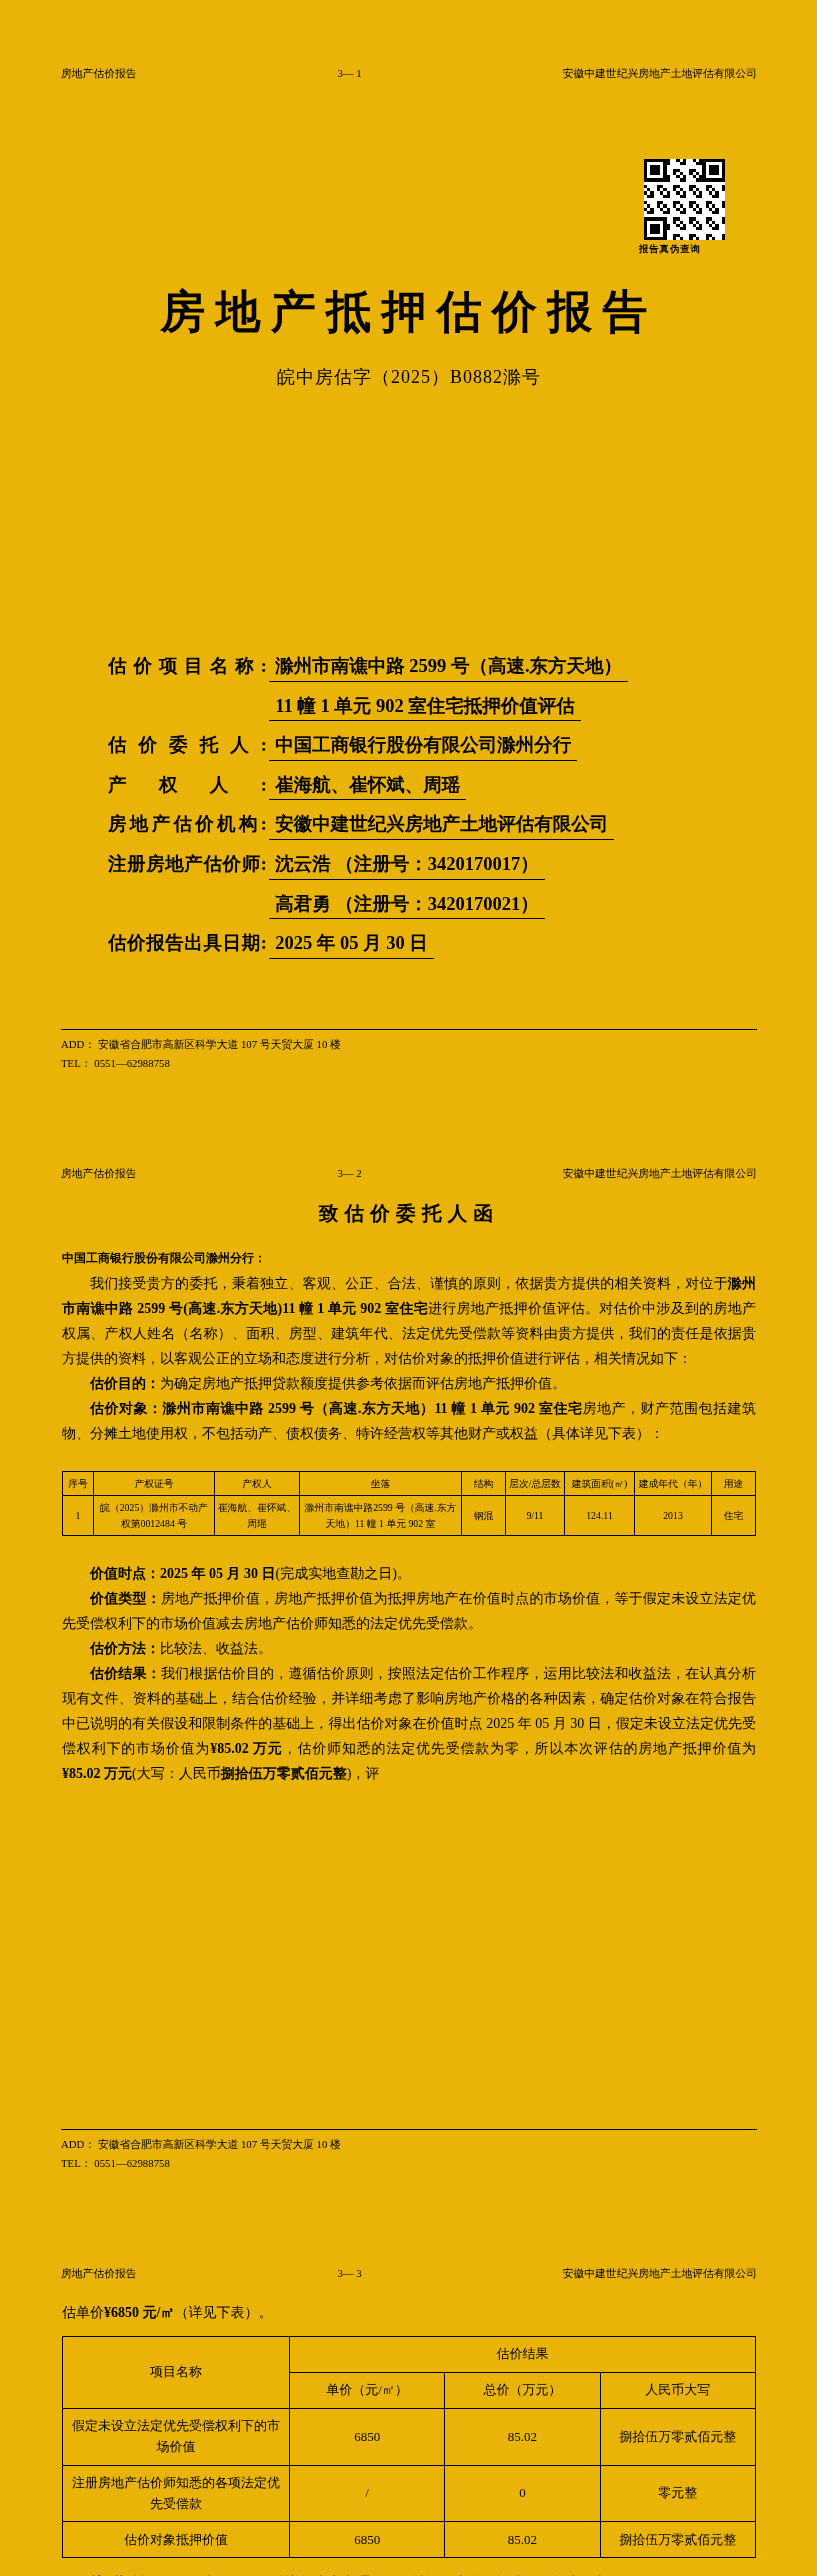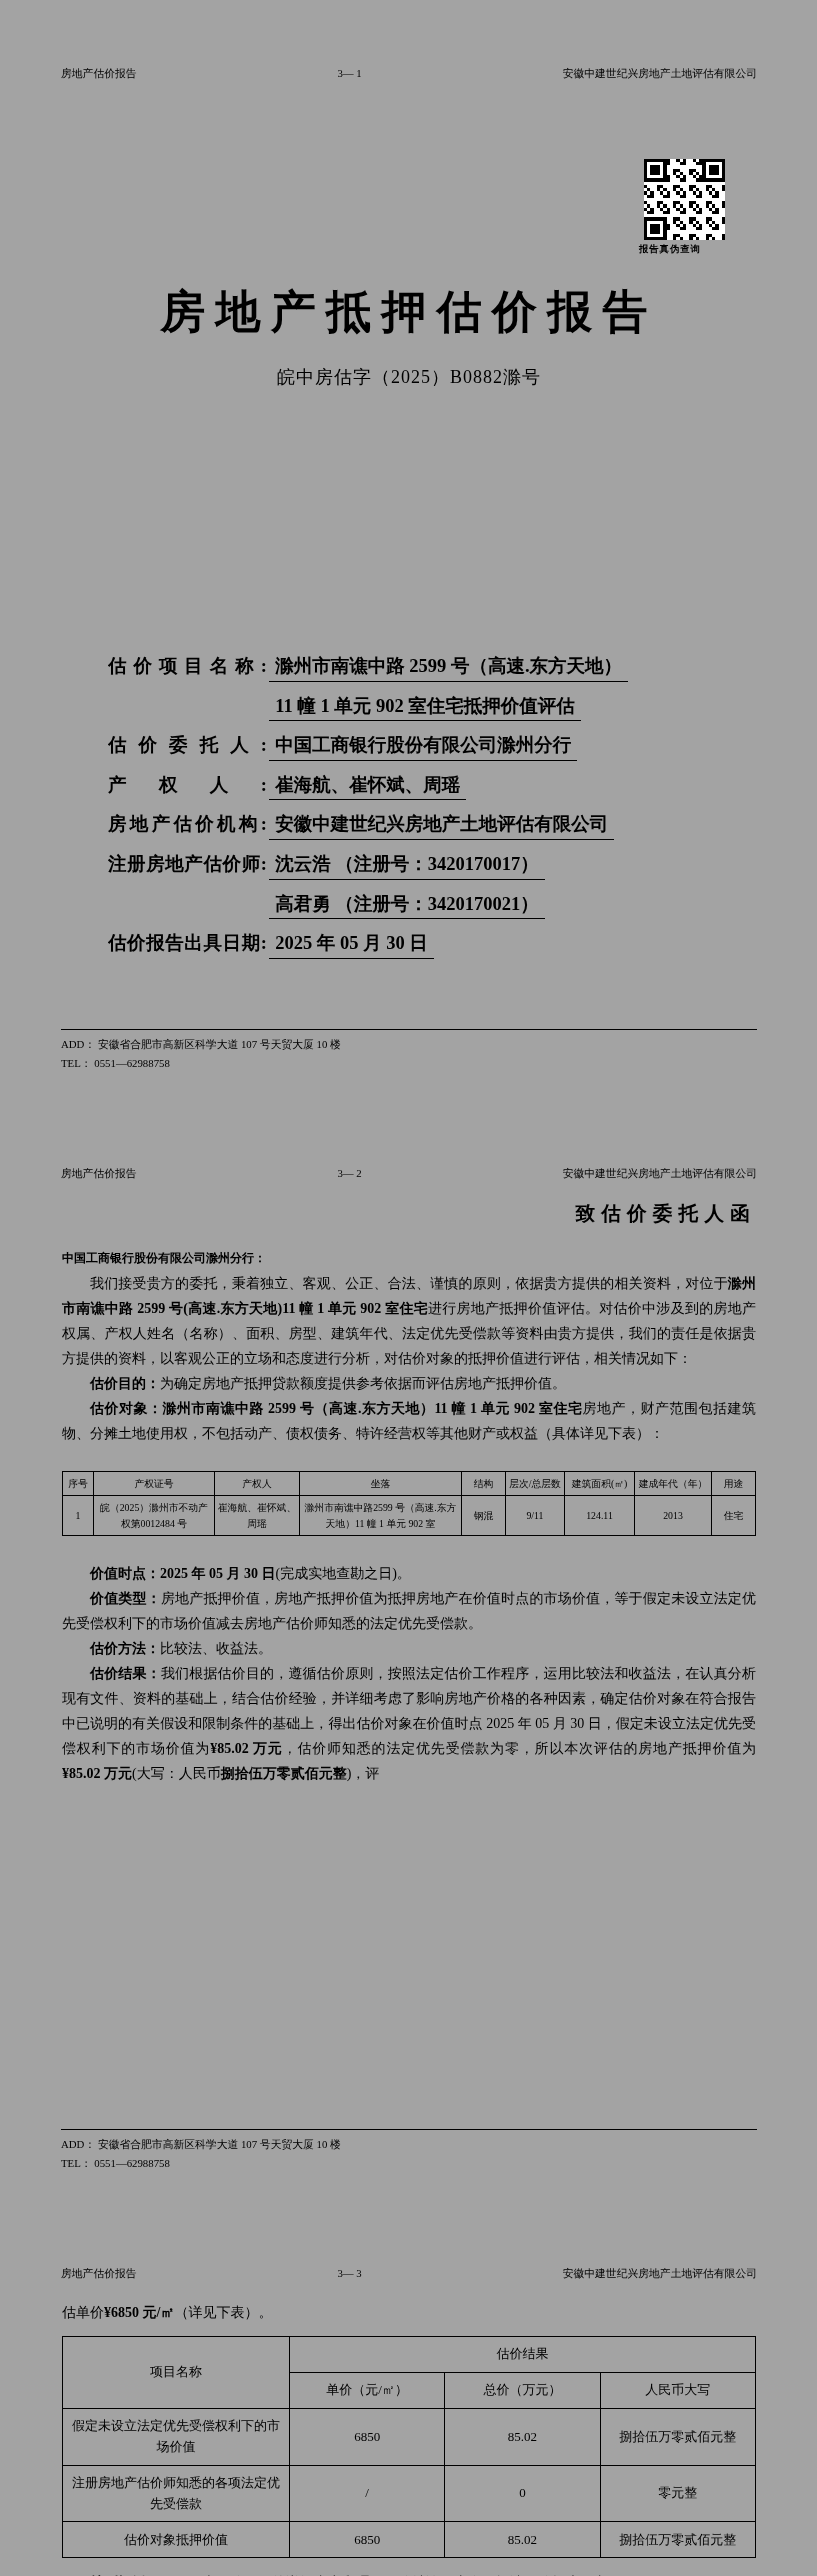--- a/index.html
+++ b/index.html
@@ -7,21 +7,21 @@
   body {
     width:818px;
     color:#000;
     font-family:"Liberation Serif","DejaVu Serif",serif;
   }
   .page {
     position:relative;
     width:818px;
     height:1100px;
     overflow:hidden;
-    background:#a3a3a3;
+    background:#eab308;
   }
   
   .page-header {
     position:absolute; top:67px; left:61px; right:61px;
     display:flex; justify-content:space-between; align-items:baseline;
     font-size:10.8px;
   }
   .page-footer {
     position:absolute; left:61px; right:61px; bottom:28px;
     border-top:1px solid #000; padding-top:5.2px;
@@ -48,21 +48,21 @@
   .field-row { display:flex; align-items:flex-start; margin-bottom:11px; }
   .f-label {
     flex:0 0 161px; text-align:justify; text-align-last:justify;
     padding-right:2.1px; white-space:nowrap; overflow:hidden;
   }
   .f-value {
     border-bottom:1.5px solid #000; padding:0 6.2px 2.6px 6.2px; min-height:23px;
   }
   
   .content { position:absolute; top:100px; left:62px; right:62px; }
-  .letter-title { text-align:right; font-size:19.6px; font-weight:bold; letter-spacing:6.2px; margin-bottom:17.5px; }
+  .letter-title { text-align:center; font-size:19.6px; font-weight:bold; letter-spacing:6.2px; margin-bottom:17.5px; }
   .salutation { font-size:12px; font-weight:bold; line-height:26px; }
   .para { font-size:14px; line-height:25px; text-align:justify; text-indent:28px; }
   .b { font-weight:bold; }
   .prop-table { width:100%; border-collapse:collapse; margin:25px 0; font-size:9.8px; table-layout:fixed; }
   .prop-table th, .prop-table td {
     border:1px solid #000; padding:4.1px 2.6px; text-align:center; vertical-align:middle;
     font-weight:normal; line-height:15.5px; word-break:break-all;
   }
   .pc0{width:31px;} .pc1{width:121px;} .pc2{width:85px;} .pc3{width:162px;}
   .pc4{width:44px;} .pc5{width:59px;} .pc6{width:70px;} .pc7{width:77px;} .pc8{width:44px;}

